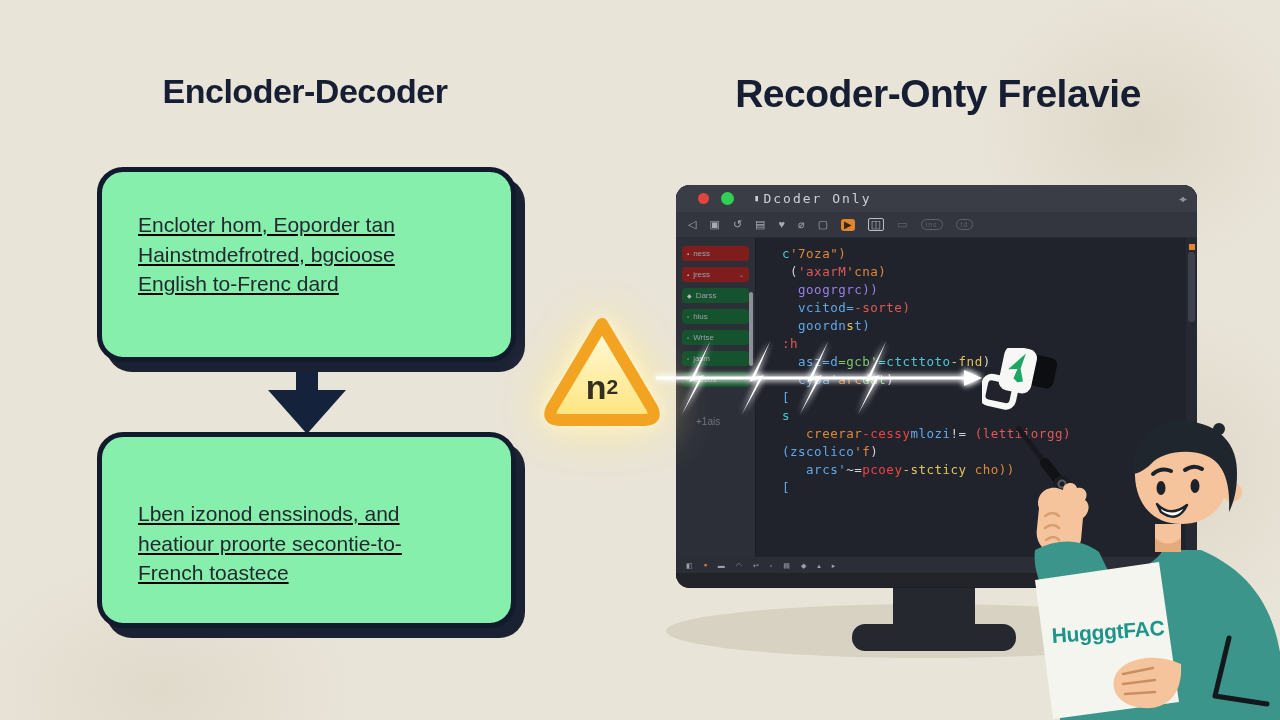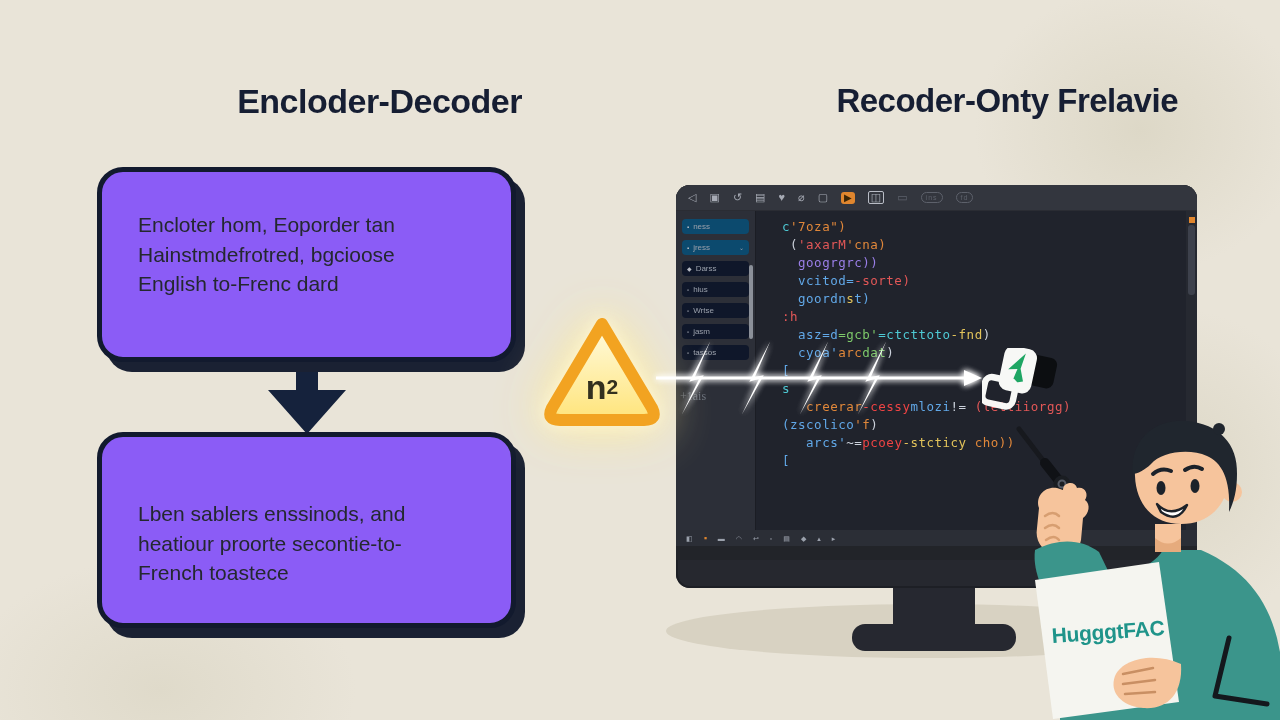--- a/index.html
+++ b/index.html
@@ -9,26 +9,26 @@
   }
   *{margin:0;padding:0;box-sizing:border-box;}
   html,body{width:1280px;height:720px;overflow:hidden;}
   body{position:relative;background:var(--bg);font-family:"Liberation Sans",sans-serif;}
 
   .blob{position:absolute;pointer-events:none;}
   .blob1{right:-90px;top:-70px;width:460px;height:400px;background:radial-gradient(closest-side,#ddd8c7,rgba(221,216,199,0) 72%);}
   .blob2{right:-110px;top:240px;width:420px;height:460px;background:radial-gradient(closest-side,#ddd8c7,rgba(221,216,199,0) 70%);}
   .blob3{left:-120px;bottom:-160px;width:560px;height:380px;background:radial-gradient(closest-side,#dfdaca,rgba(223,218,202,0) 70%);}
 
-  .page-title{position:absolute;top:82px;font-weight:bold;font-size:34px;letter-spacing:-.5px;color:var(--navy);text-align:right;z-index:5;}
+  .page-title{position:absolute;top:72px;font-weight:bold;font-size:34px;letter-spacing:-.5px;color:var(--navy);text-align:center;z-index:5;}
   .title-left{left:88px;width:434px;}
-  .title-right{left:698px;width:480px;font-size:33px;}
-
-  .text-box{position:absolute;left:97px;width:419px;background:#8b5cf6;border:5px solid var(--boxline);border-radius:26px;
-    box-shadow:9px 10px 0 #1a2133;z-index:6;}
+  .title-right{left:698px;width:480px;font-size:39px;}
+
+  .text-box{position:absolute;left:97px;width:419px;background:#86efac;border:5px solid var(--boxline);border-radius:26px;
+    box-shadow:9px 10px 0 #1a2133;z-index:6;text-decoration:underline;}
   .box1{top:167px;height:195px;padding:38px 34px 0 36px;}
   .box2{top:432px;height:196px;padding:62px 34px 0 36px;}
   .text-box p{font-size:21px;line-height:29.5px;color:#24282f;}
 
   .down-arrow{position:absolute;left:254px;top:360px;z-index:5;}
 
   .warn-wrap{position:absolute;left:538px;top:312px;width:128px;height:120px;z-index:25;
     filter:drop-shadow(0 0 9px rgba(255,249,219,1)) drop-shadow(0 0 24px rgba(255,236,150,.95));}
   .warn-label{position:absolute;left:538px;top:312px;width:128px;height:120px;display:flex;align-items:center;justify-content:center;
     padding-top:30px;z-index:26;font-weight:bold;font-size:34px;color:#33301f;}
@@ -45,26 +45,26 @@
   .win-title .pre{font-size:9px;vertical-align:2px;margin-right:2px;}
   .win-glyph{margin-left:auto;color:#8d919b;font-size:10px;letter-spacing:-2px;}
   .toolbar{height:26px;background:var(--bar2);display:flex;align-items:center;gap:13px;padding:0 12px;border-bottom:1px solid #2a2c33;}
   .tb{font-size:11px;color:#a7abb5;line-height:1;}
   .tb.accent{background:#e0862e;color:#3a2505;border-radius:3px;padding:1px 3px;font-size:10px;}
   .tb.boxed{border:1px solid #b9bdc6;border-radius:2px;padding:0 2px;font-size:11px;}
   .tb.dim{color:#5d616b;}
   .tb.pill{border:1px solid #5d616b;border-radius:6px;font-size:7px;padding:1px 4px;letter-spacing:1px;}
   .screen-body{display:flex;height:319px;}
   .sidebar{width:80px;background:var(--panel);position:relative;padding:8px 6px;border-right:1px solid #1b1d24;}
-  .sb-item{display:flex;align-items:center;gap:4px;background:#0c4a6e;border-radius:4px;padding:3px 5px;margin-bottom:6px;}
-  .sb-item.grp{background:#0f172a;}
+  .sb-item{display:flex;align-items:center;gap:4px;background:#7f1d1d;border-radius:4px;padding:3px 5px;margin-bottom:6px;}
+  .sb-item.grp{background:#14532d;}
   .sb-ico{font-size:6px;color:#b8bcc5;line-height:1;}
   .sb-lab{font-size:8px;color:#9aa0ab;white-space:nowrap;overflow:hidden;}
   .sb-chev{margin-left:auto;font-size:6px;color:#9aa0ab;}
-  .sb-extra{position:absolute;left:4px;top:178px;font-size:12px;color:#6d737e;font-family:Liberation Serif, serif;}
+  .sb-extra{position:absolute;left:20px;top:178px;font-size:10px;color:#6d737e;}
   .sb-scroll{position:absolute;right:2px;top:54px;width:4px;height:74px;background:#8b9099;border-radius:2px;}
   .code-wrap{flex:1;background:var(--editor);position:relative;padding:7px 0 0 26px;overflow:hidden;}
   .code-line{font-family:"DejaVu Sans Mono",monospace;font-size:12.5px;line-height:18px;white-space:pre;letter-spacing:.5px;}
   .c-blue{color:#61a8e8;}.c-cyan{color:#4ec9d4;}.c-green{color:#7ec96a;}.c-yellow{color:#e2c35a;}
   .c-orange{color:#e0873a;}.c-red{color:#e25757;}.c-pink{color:#ef4444;}.c-purple{color:#9a7fe8;}.c-white{color:#ccd2dc;}
   .vscroll{position:absolute;right:0;top:0;width:11px;height:100%;background:#262931;}
   .vthumb{position:absolute;right:2px;top:14px;width:7px;height:70px;background:#3d414c;border-radius:3px;}
   .vmark{position:absolute;right:2px;top:6px;width:6px;height:6px;background:#e0862e;}
   .statusbar{height:16px;background:#2b2e36;display:flex;align-items:center;gap:11px;padding:0 10px;}
   .st{font-size:7px;color:#9aa0ab;line-height:1;}
@@ -95,21 +95,21 @@
   <p>Encloter hom, Eoporder tan</p>
   <p>Hainstmdefrotred, bgcioose</p>
   <p>English to-Frenc dard</p>
 </div>
 
 <svg class="down-arrow" width="106" height="76" viewBox="0 0 106 76">
   <path d="M42,0 h22 v30 h28 L53,74 L14,30 h28 Z" fill="#15223c"></path>
 </svg>
 
 <div class="text-box box2">
-  <p>Lben sablers enssinods, and</p>
+  <p>Lben izonod enssinods, and</p>
   <p>heatiour proorte secontie-to-</p>
   <p>French toastece</p>
 </div>
 
 <svg class="warn-wrap" viewBox="0 0 128 120">
   <defs>
     <linearGradient id="triGrad" x1="0" y1="0" x2="0" y2="1">
       <stop offset="0" stop-color="#fffbe0"></stop>
         <stop offset="1" stop-color="#ffe47a"></stop>
     </linearGradient>
@@ -119,20 +119,26 @@
 <div class="warn-label">
   <span>n</span>
     <sup>2</sup>
 </div>
 
 <div class="floor-shadow"></div>
 <div class="stand-neck"></div>
 <div class="stand-base"></div>
 
 <div class="monitor">
+  <div class="titlebar">
+    <span class="dot dot-red"></span>
+    <span class="dot dot-green"></span>
+    <span class="win-title"><span class="pre">▮</span><span>Dcoder Only</span></span>
+    <span class="win-glyph">◂▸</span>
+  </div>
   <div class="toolbar">
       <span class="tb">◁</span>
       <span class="tb">▣</span>
       <span class="tb">↺</span>
       <span class="tb">▤</span>
       <span class="tb">♥</span>
       <span class="tb">⌀</span>
       <span class="tb">▢</span>
       <span class="tb accent">▶</span>
       <span class="tb boxed">◫</span>

